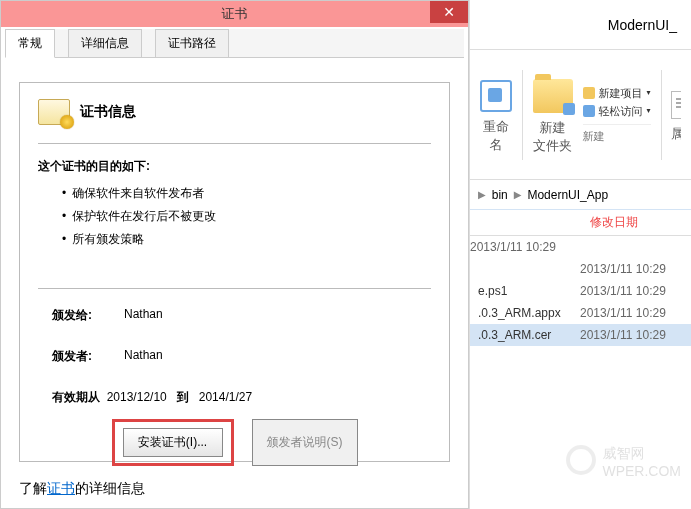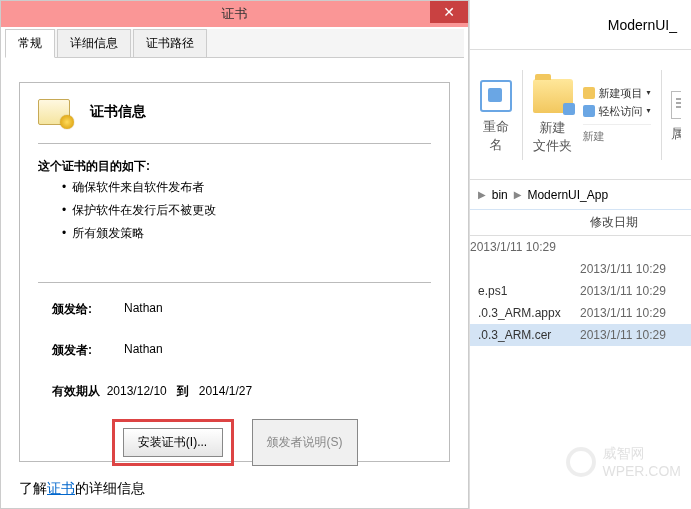--- a/index.html
+++ b/index.html
@@ -3,35 +3,35 @@
   <meta charset="utf-8">
   <style>
     * { margin: 0; padding: 0; box-sizing: border-box; font-family: "Microsoft YaHei", Arial, sans-serif; }
     body { background: #fff; width: 691px; height: 509px; overflow: hidden; position: relative; font-size: 12px; }
     
     .dialog { position: absolute; left: 0; top: 0; width: 469px; height: 509px; background: #fff; border: 1px solid #ccc; }
     .titlebar { height: 26px; background: #fa9696; display: flex; align-items: center; position: relative; }
     .title { position: absolute; left: 50%; transform: translateX(-50%); color: #333; font-size: 13px; }
     .close-btn { position: absolute; right: 0; top: 0; width: 38px; height: 22px; background: #c94141; color: #fff; text-align: center; line-height: 22px; font-size: 14px; cursor: pointer; }
     
-    .tabs { display: flex; border-bottom: 1px solid #ccc; background: #f5f5f5; margin: 2px 4px 0; }
+    .tabs { display: flex; border-bottom: 1px solid #ccc; background: #f5f5f5; margin: 2px 4px 0; gap: 11px; }
     .tab { padding: 5px 12px; border: 1px solid #ccc; border-bottom: none; background: #fff; margin-right: 2px; cursor: pointer; font-size: 12px; position: relative; }
     .tab.active { background: #fff; z-index: 2; border-bottom: 1px solid #fff; margin-bottom: -1px; }
     .tab:not(.active) { background: #f0f0f0; }
     
     .content { padding: 24px 18px 10px; }
     .cert-box { border: 1px solid #bbb; padding: 16px 18px; min-height: 380px; position: relative; }
     
-    .cert-header { display: flex; align-items: center; gap: 20px; margin-bottom: 18px; }
+    .cert-header { display: flex; align-items: center; gap: 10px; margin-bottom: 18px; }
     .cert-icon { width: 32px; height: 26px; background: linear-gradient(#fff8e0, #f5e5a0); border: 1px solid #c7a955; border-radius: 2px; position: relative; }
     .cert-icon::after { content: ""; position: absolute; right: -5px; bottom: -5px; width: 14px; height: 14px; border-radius: 50%; background: radial-gradient(#ffdb5a,#d49500); box-shadow: 0 0 1px #a07000; }
     .cert-title { font-weight: bold; font-size: 14px; }
     
     .divider { border-top: 1px solid #bbb; margin: 10px 0 14px; }
-    .purpose-label { font-weight: bold; margin-bottom: 4px; }
+    .purpose-label { font-weight: bold; margin-bottom: 10px; }
     .purpose-list { list-style: none; padding-left: 24px; }
     .purpose-list li { margin-bottom: 6px; }
     .purpose-list li::before { content: "•"; margin-right: 6px; }
     
     .fields { margin-top: 40px; }
     .divider-top { border-top: 1px solid #bbb; margin-bottom: 18px; }
     .field-row { display: flex; margin-bottom: 24px; padding-left: 14px; }
     .field-label { width: 72px; font-weight: bold; }
     .validity { padding-left: 14px; font-weight: bold; }
     
@@ -54,28 +54,28 @@
     .ribbon-side { font-size:11px; line-height:18px; color:#333; }
     .ribbon-side div { white-space:nowrap; display:flex; align-items:center; gap:4px; }
     .mini-icon { width:12px; height:12px; background:#f2c75e; display:inline-block; border-radius:2px; }
     .mini-icon.blue { background:#6aa6e4; }
     .vsep { width:1px; background:#ddd; height:90px; }
     .ribbon-label { text-align:center; font-size:11px; color:#777; margin-top:4px; border-top:1px solid #eee; padding-top:2px; }
     
     .breadcrumb { height: 30px; border-bottom: 1px solid #d4e4f5; display:flex; align-items:center; padding:0 8px; gap:6px; font-size:12px; }
     .bc-sep { color:#888; font-size:10px; }
     
-    .col-header { height: 26px; border-bottom: 1px solid #ddd; display:flex; align-items:center; font-size:12px; color:#404040; }
+    .col-header { height: 26px; border-bottom: 1px solid #ddd; display:flex; align-items:center; font-size:12px; color:#ef4444; }
     .col-header div { padding-left:10px; }
     .files { font-size:12px; }
     .file-row { display:flex; height:22px; align-items:center; color:#333; }
     .file-name { width:110px; padding-left:8px; overflow:hidden; white-space:nowrap; }
     .file-date { color:#666; }
     
-    .watermark { position:absolute; right:10px; bottom:30px; opacity:0.25; font-size:14px; color:#888; display:flex; align-items:center; gap:6px; }
+    .watermark { position:absolute; right:10px; bottom:30px; opacity:0.25; font-size:14px; color:#888; display:flex; align-items:flex-start; gap:6px; }
     .wm-circle { width:30px; height:30px; border:4px solid #bbb; border-radius:50%; }
   </style>
 </head>
 <body>
 
 <div class="dialog">
   <div class="titlebar">
     <span class="title">证书</span>
     <div class="close-btn">✕</div>
   </div>

